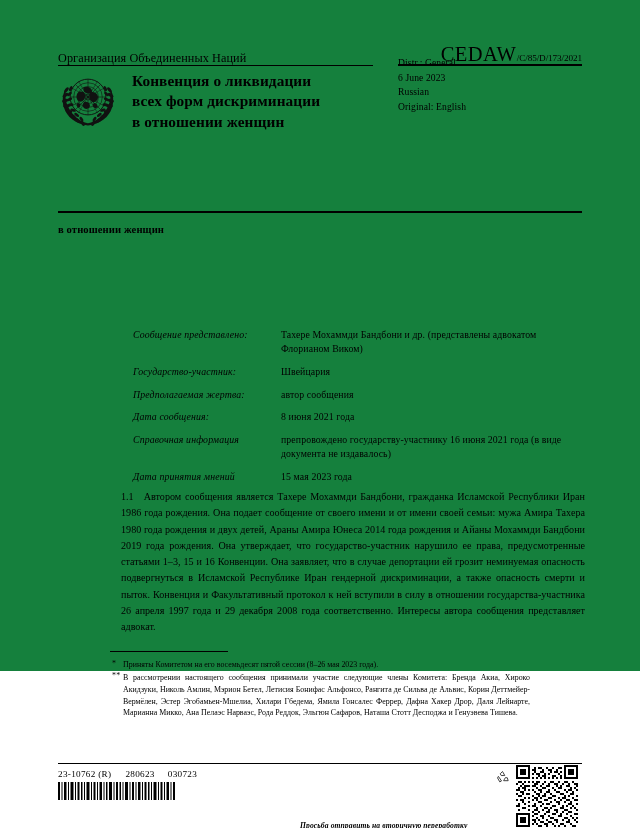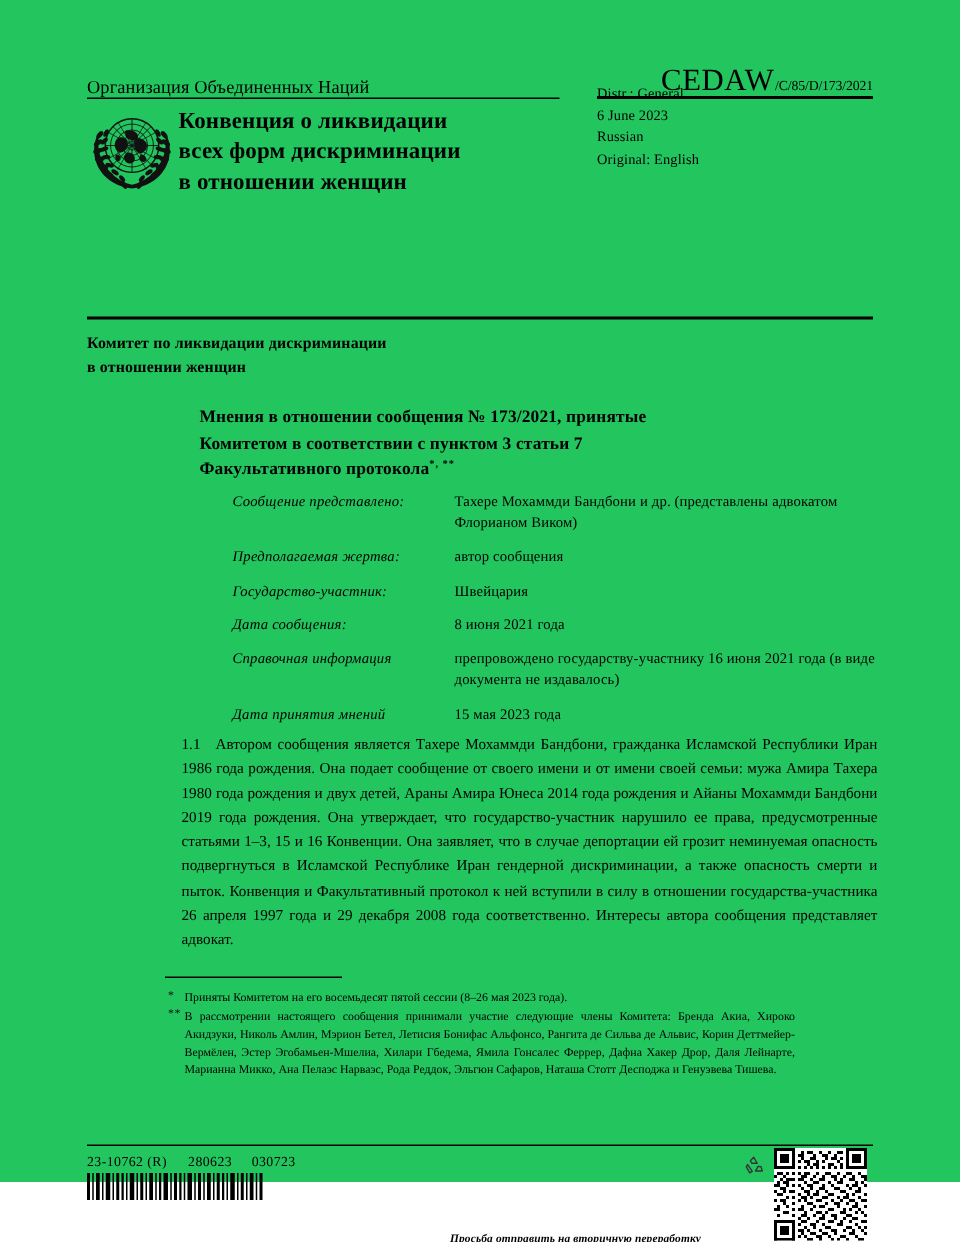--- a/index.html
+++ b/index.html
@@ -12,22 +12,22 @@
     height: 828px;
     position: relative;
     font-family: "Liberation Serif", "DejaVu Serif", serif;
     color: #000000;
     overflow: hidden;
   }
   .page {
     position: absolute;
     left: 0; top: 0;
     width: 640px;
-    height: 788px;
-    background: #22c55e;
+    height: 671px;
+    background: #15803d;
   }
 
   
   .header {
     position: absolute;
     left: 58px;
     top: 44px;
     width: 524px;
   }
   .hdr-row1 {
@@ -83,21 +83,21 @@
     width: 524px;
     display: flex;
   }
   .emblem {
     width: 60px;
     height: 56px;
     flex: 0 0 60px;
     margin-top: 2px;
   }
   .conv-title {
-    margin-left: 1px;
+    margin-left: 14px;
     font-size: 15.3px;
     font-weight: bold;
     line-height: 1.34;
     letter-spacing: 0.1px;
     flex: 1 1 auto;
     padding-top: 1px;
   }
   .distr-block {
     position: absolute;
     left: 340px;
@@ -150,21 +150,20 @@
   
   .meta {
     position: absolute;
     left: 133px;
     top: 328px;
     width: 452px;
   }
   .meta-row {
     display: flex;
     margin-bottom: 8.5px;
-    margin-left: 22px;
   }
   .meta-label {
     flex: 0 0 148px;
     font-size: 9.8px;
     font-style: italic;
     line-height: 1.45;
     letter-spacing: 0.15px;
   }
   .meta-value {
     flex: 1 1 auto;
@@ -376,42 +375,36 @@
       <div>Distr.: General</div>
       <div>6 June 2023</div>
       <div>Russian</div>
       <div>Original: English</div>
     </div>
   </div>
 
   <div class="rule-thick"></div>
 
   <div class="committee">
-    <div>Комитет по ликвидации дискриминации</div>
     <div>в отношении женщин</div>
   </div>
 
-  <div class="views-title">
-    <div>Мнения в отношении сообщения № 173/2021, принятые</div>
-    <div>Комитетом в соответствии с пунктом 3 статьи 7</div>
-    <div><span>Факультативного протокола</span><sup>*, **</sup></div>
-  </div>
 
   <div class="meta">
     <div class="meta-row">
       <div class="meta-label">Сообщение представлено:</div>
       <div class="meta-value">Тахере Мохаммди Бандбони и др. (представлены адвокатом Флорианом Виком)</div>
     </div>
     <div class="meta-row">
+      <div class="meta-label">Государство-участник:</div>
+      <div class="meta-value">Швейцария</div>
+    </div>
+    <div class="meta-row">
       <div class="meta-label">Предполагаемая жертва:</div>
       <div class="meta-value">автор сообщения</div>
-    </div>
-    <div class="meta-row">
-      <div class="meta-label">Государство-участник:</div>
-      <div class="meta-value">Швейцария</div>
     </div>
     <div class="meta-row">
       <div class="meta-label">Дата сообщения:</div>
       <div class="meta-value">8 июня 2021 года</div>
     </div>
     <div class="meta-row">
       <div class="meta-label">Справочная информация</div>
       <div class="meta-value">препровождено государству-участнику 16 июня 2021 года (в виде документа не издавалось)</div>
     </div>
     <div class="meta-row">

